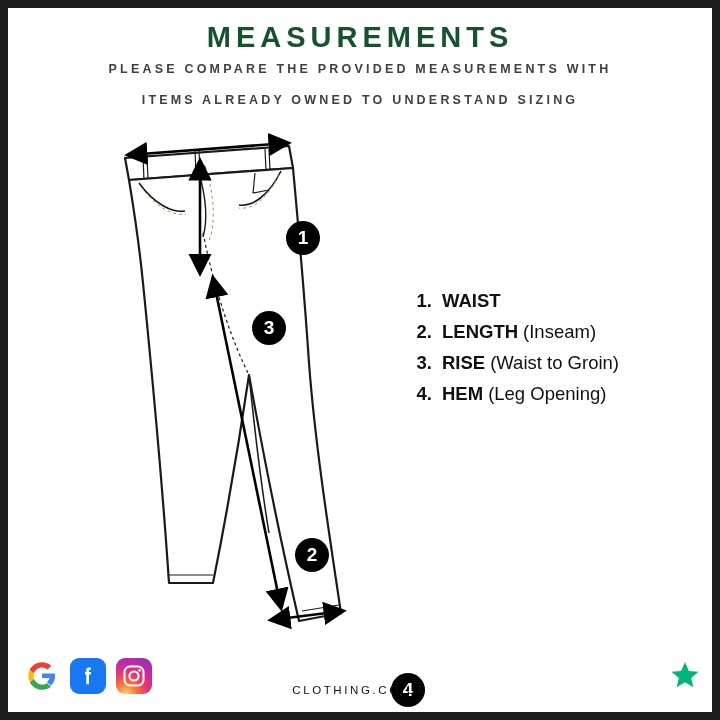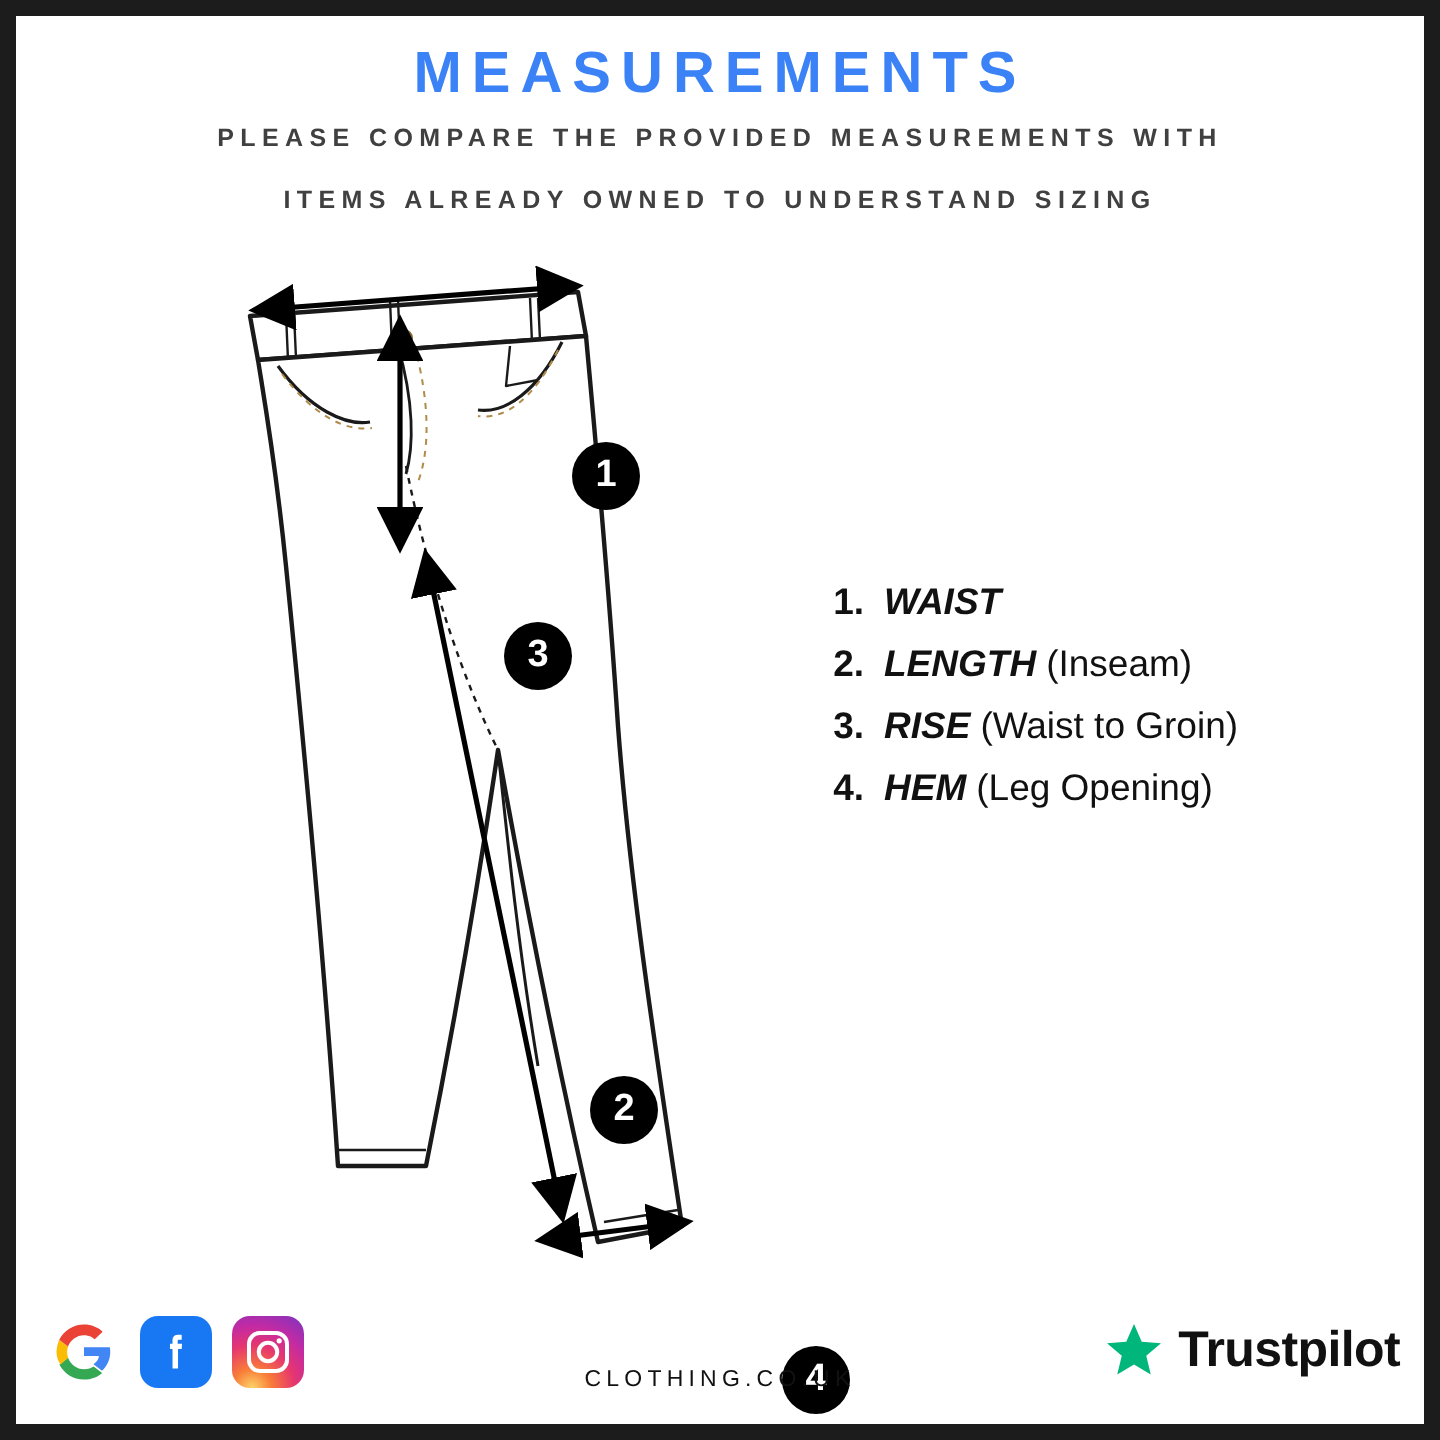--- a/index.html
+++ b/index.html
@@ -33,21 +33,21 @@
     position: absolute;
     top: 14px;
     left: 0;
     width: 704px;
     text-align: center;
   }
   #title {
     font-size: 29px;
     font-weight: bold;
     letter-spacing: 5px;
-    color: #3b82f6;
+    color: #14532d;
     line-height: 1.1;
   }
   .subline {
     font-size: 12.5px;
     font-weight: bold;
     letter-spacing: 3.2px;
     color: #404040;
     margin-top: 6px;
     line-height: 1.55;
   }
@@ -97,21 +97,20 @@
   }
   .legend-num {
     width: 28px;
     font-weight: bold;
     text-align: right;
     padding-right: 10px;
     flex: none;
   }
   .legend-label {
     font-weight: bold;
-    font-style: italic;
   }
   .legend-sub {
     font-weight: normal;
     margin-left: 5px;
   }
   
   #footer {
     position: absolute;
     left: 0;
     bottom: 10px;
@@ -305,19 +304,18 @@
       </div>
 
       <div id="brand">
         <div id="brand-sub">CLOTHING.CO.UK</div>
       </div>
 
       <div id="trustpilot">
         <svg width="30" height="30" viewBox="0 0 24 24">
           <path fill="#00b67a" d="M12 1.6l3.1 7.1 7.7.6-5.9 5 1.8 7.5L12 17.8 5.3 21.8l1.8-7.5-5.9-5 7.7-.6z"></path>
         </svg>
-        <span id="tp-name">Trustpilot</span>
       </div>
 
     </div>
 
   </div>
 </div>
 
 </body></html>

